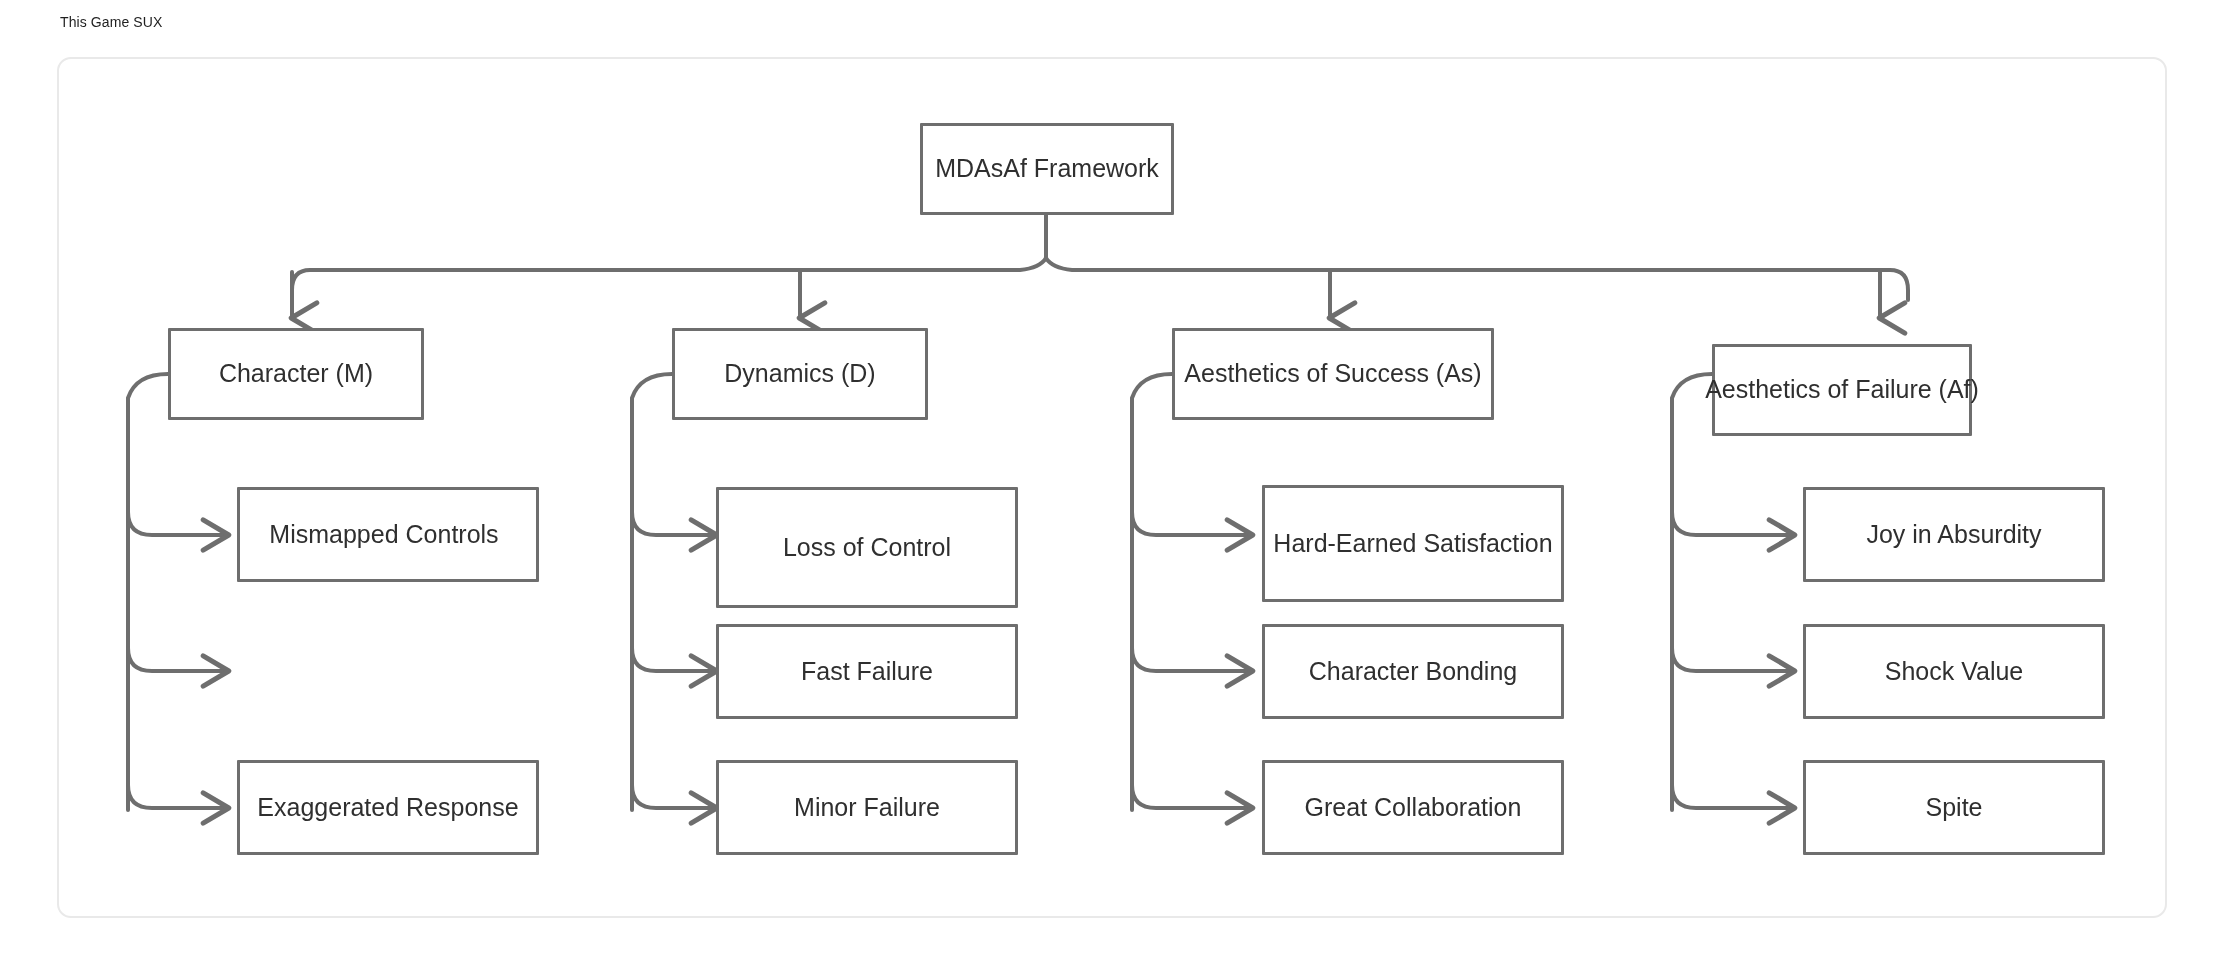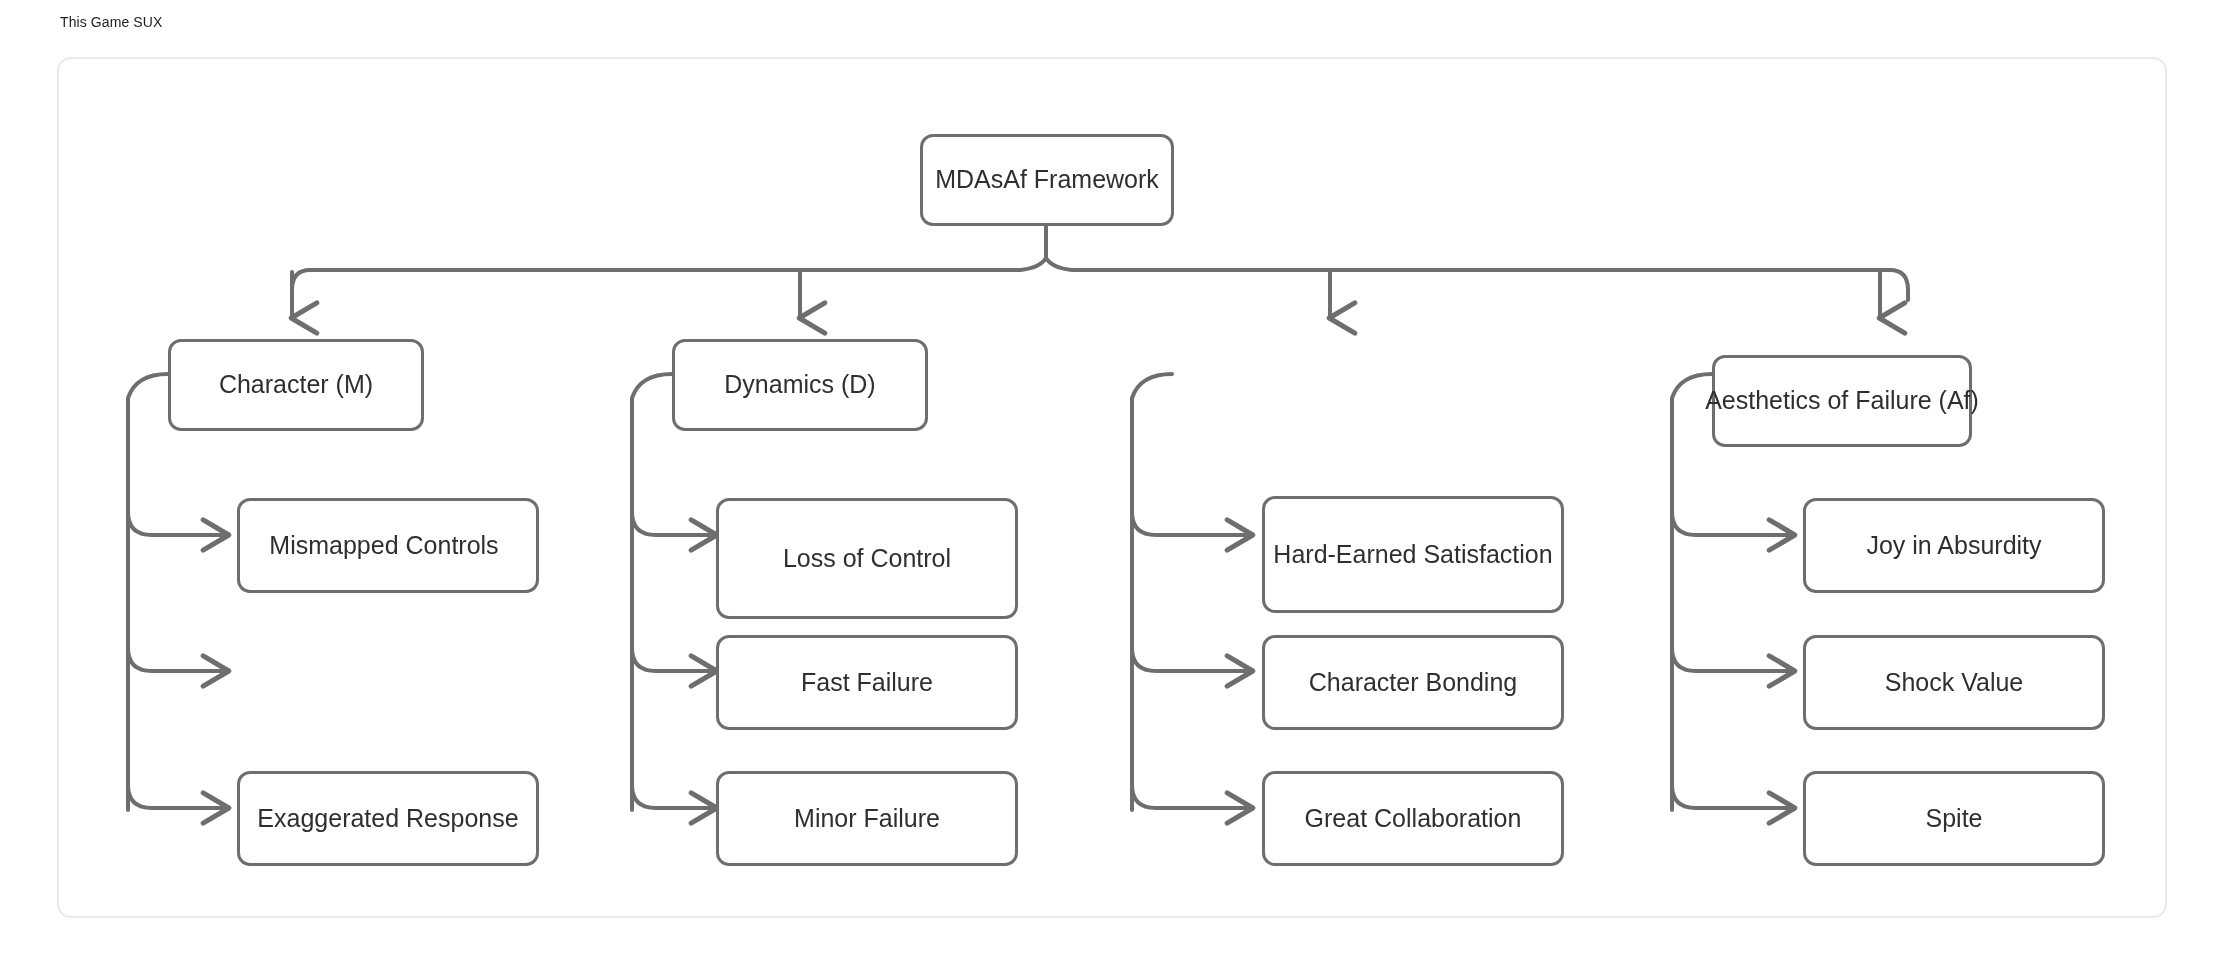--- a/index.html
+++ b/index.html
@@ -45,32 +45,31 @@
     left: 0;
     top: 0;
     width: 2224px;
     height: 976px;
     pointer-events: none;
   }
   .node {
     position: absolute;
     box-sizing: border-box;
     border: 3.2px solid #6e6e6e;
-    border-radius: 13px;
+    border-radius: 1px;
     background: #ffffff;
     display: flex;
     align-items: center;
     justify-content: center;
     color: #2f2f2f;
     font-size: 25px;
     line-height: 1.1;
     text-align: center;
     white-space: nowrap;
     padding: 0 14px;
-    margin-top: 11px;
   }
   .node-label {
     display: block;
   }
 </style>
 </head>
 <body>
 
 <div id="page-title">This Game SUX</div>
 
@@ -145,20 +144,23 @@
   <div class="node" style="left:716px; top:487px; width:302px; height:121px;">
     <span class="node-label">Loss of Control</span>
   </div>
   <div class="node" style="left:716px; top:624px; width:302px; height:95px;">
     <span class="node-label">Fast Failure</span>
   </div>
   <div class="node" style="left:716px; top:760px; width:302px; height:95px;">
     <span class="node-label">Minor Failure</span>
   </div>
 
+  <div class="node" style="left:1172px; top:328px; width:322px; height:92px;">
+    <span class="node-label">Aesthetics of Success (As)</span>
+  </div>
   <div class="node" style="left:1262px; top:485px; width:302px; height:117px;">
     <span class="node-label">Hard-Earned Satisfaction</span>
   </div>
   <div class="node" style="left:1262px; top:624px; width:302px; height:95px;">
     <span class="node-label">Character Bonding</span>
   </div>
   <div class="node" style="left:1262px; top:760px; width:302px; height:95px;">
     <span class="node-label">Great Collaboration</span>
   </div>
 

